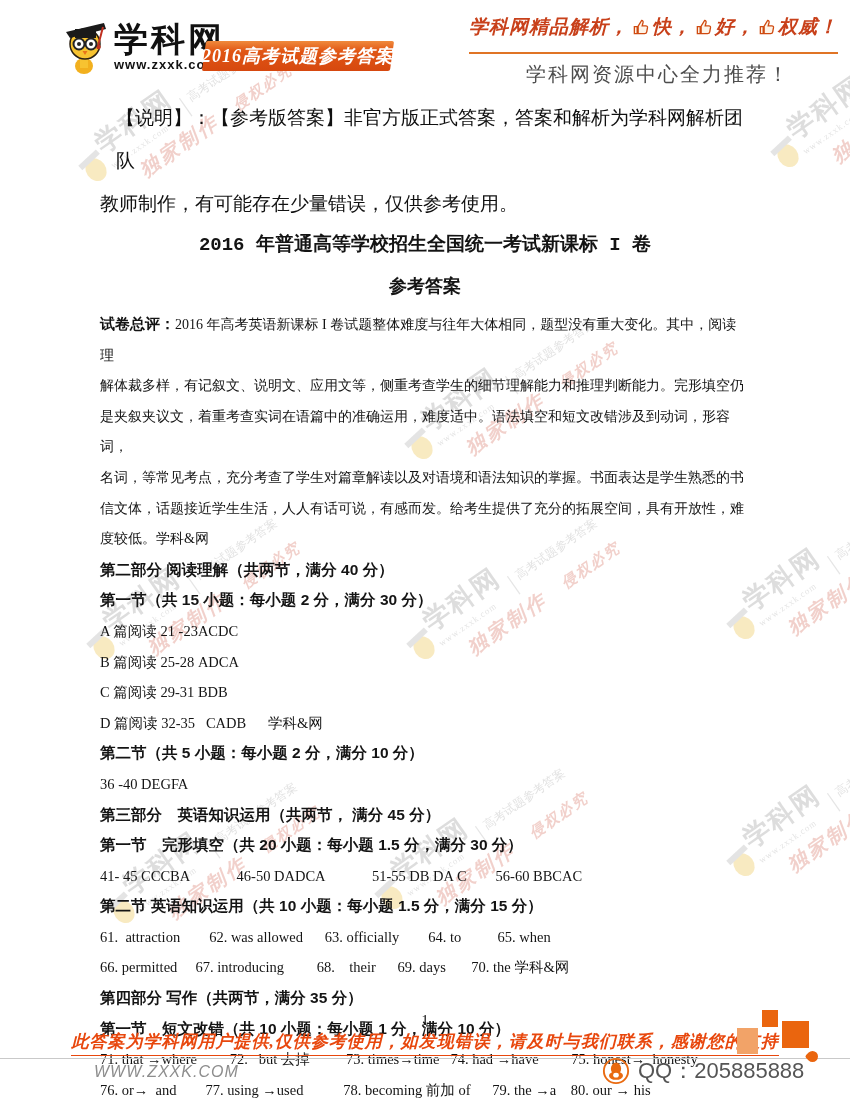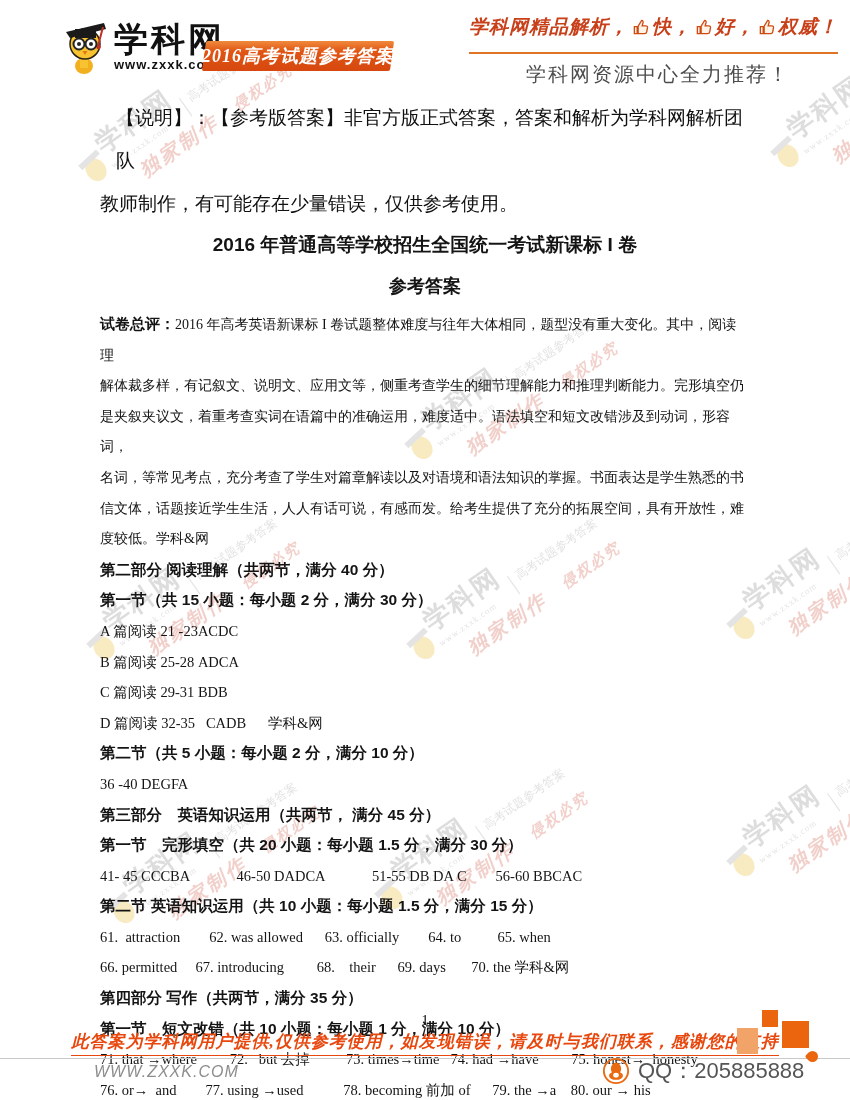--- a/index.html
+++ b/index.html
@@ -41,21 +41,21 @@
   .wm-sep { font-size:24px; color:#d0d0d0; }
   .wm-small { font-size:12px; color:#cbcbcb; padding-bottom:8px; }
   .wm-row2 { display:flex; gap:22px; margin:3px 0 0 46px; }
   .wm-tag1 { color:#e7aba1; font-size:20px; font-weight:bold; font-style:italic; letter-spacing:3px; }
   .wm-tag3 { color:#e7aba1; font-size:15px; font-weight:bold; font-style:italic; letter-spacing:2px; padding-top:4px; }
 
   
   .content { position:absolute; left:0; top:0; width:850px; padding:96px 100px 0 100px; box-sizing:border-box; z-index:1; }
   .notice { font-size:19px; line-height:43px; color:#101010; white-space:pre-wrap; }
   .notice-first { padding-left:16px; }
-  .title-main { text-align:center; font-family:Liberation Sans, sans-serif; font-weight:bold; font-size:19px; line-height:30px; margin-top:5px; }
+  .title-main { text-align:center; font-family:Liberation Mono, monospace; font-weight:bold; font-size:19px; line-height:30px; margin-top:5px; }
   .title-sub  { text-align:center; font-family:"Liberation Sans",sans-serif; font-weight:bold; font-size:18px; line-height:30px; margin-top:11px; }
   .ov { font-size:14px; line-height:30.6px; white-space:pre-wrap; }
   .ov-wrap { margin-top:8px; }
   .ov b { font-family:"Liberation Sans",sans-serif; font-size:15px; }
   .ln { font-size:14.5px; line-height:30.6px; white-space:pre-wrap; }
   .ln.bold { font-family:"Liberation Sans",sans-serif; font-weight:bold; font-size:15.5px; }
 
   
   .footer { position:absolute; left:0; top:0; width:850px; height:1100px; z-index:2; pointer-events:none; }
   .page-num { position:absolute; top:1012px; left:0; width:850px; text-align:center; font-size:15px; color:#111; }

